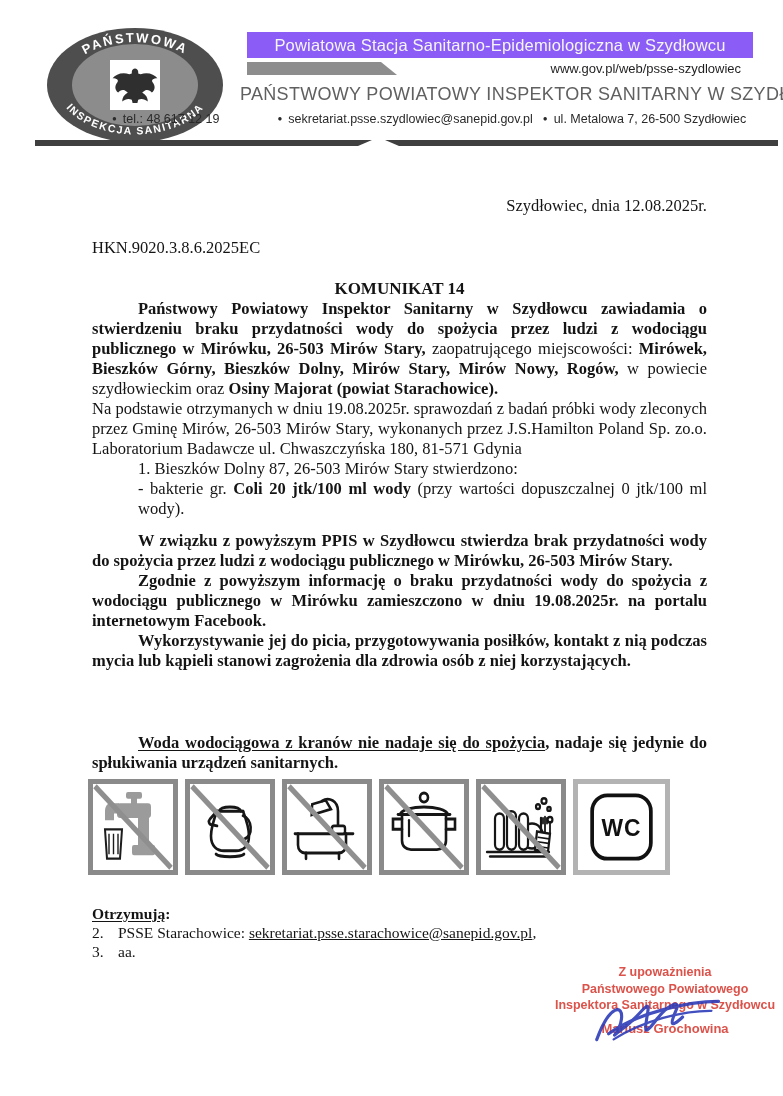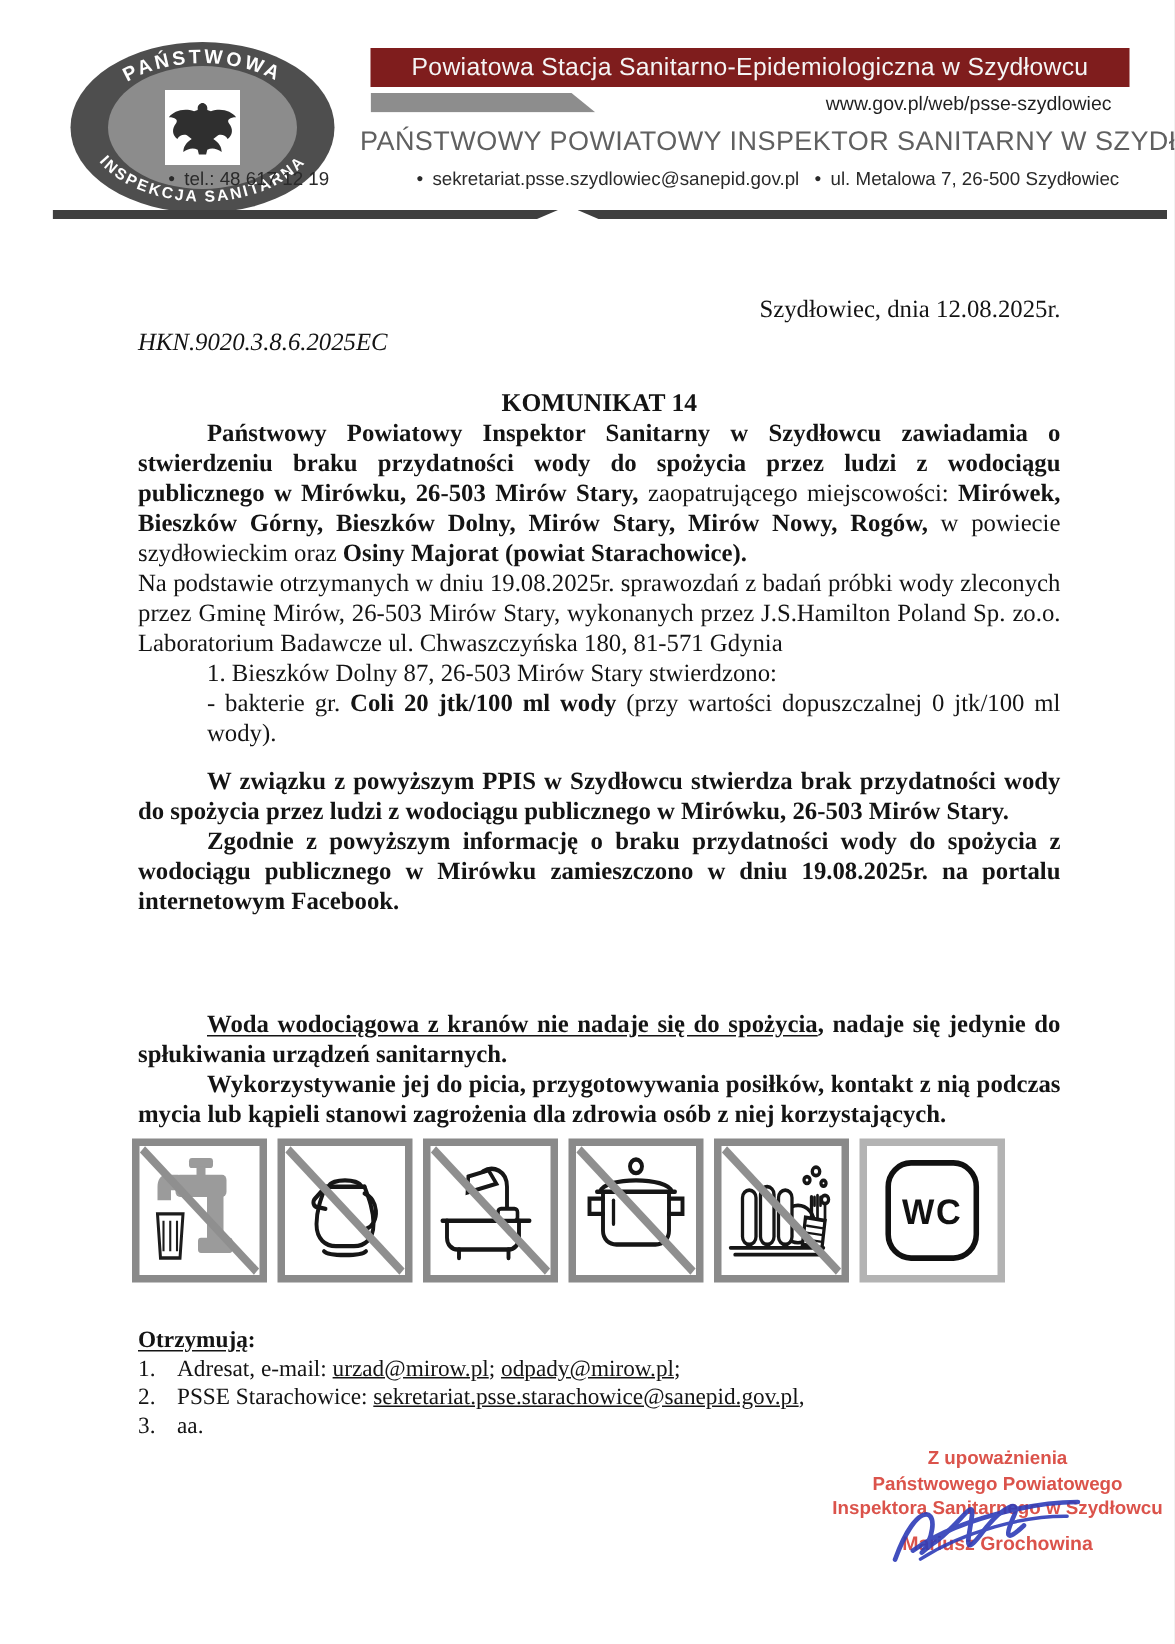--- a/index.html
+++ b/index.html
@@ -1,20 +1,20 @@
 <!DOCTYPE html>
 <html lang="pl"><head>
 <meta charset="utf-8">
 <style>
   html,body{margin:0;padding:0;background:#e8e8e8;}
   .page{position:relative;width:783px;height:1096px;background:#ffffff;overflow:hidden;
         font-family:"Liberation Serif",serif;color:#141414;}
   
   .badge{position:absolute;left:44px;top:26px;width:182px;height:118px;}
-  .bar-title{position:absolute;left:247px;top:32px;width:506px;height:26px;background:#7f1d1d;
+  .bar-title{position:absolute;left:247px;top:32px;width:506px;height:26px;background:#8b5cf6;
              color:#f5f5f5;font-family:"Liberation Sans",sans-serif;font-size:16.5px;
              line-height:26px;text-align:center;letter-spacing:.2px;white-space:nowrap;}
   .bar-accent{position:absolute;left:247px;top:62px;width:150px;height:13px;background:#8d8d8d;
               clip-path:polygon(0 0,calc(100% - 16px) 0,100% 100%,0 100%);}
   .www{position:absolute;left:247px;top:61px;width:494px;text-align:right;
        font-family:"Liberation Sans",sans-serif;font-size:13px;color:#1f1f1f;}
   .subtitle{position:absolute;left:240px;top:84px;width:540px;text-align:center;white-space:nowrap;
             font-family:"Liberation Sans",sans-serif;font-size:18px;color:#606060;letter-spacing:.3px;}
   .contact{position:absolute;left:95px;top:112px;width:690px;display:flex;align-items:baseline;
            font-family:"Liberation Sans",sans-serif;font-size:12.5px;color:#2a2a2a;white-space:nowrap;}
@@ -23,21 +23,21 @@
   .contact .item:nth-child(2){margin-left:58px;}
   .contact .item:nth-child(3){margin-left:10px;}
   .dot{font-size:8px;margin-right:6px;position:relative;top:-2px;color:#2a2a2a;}
   .rule{position:absolute;top:140px;height:6px;background:#3f3f3f;}
   .rule-left{left:35px;width:337px;clip-path:polygon(0 0,100% 0,calc(100% - 14px) 100%,0 100%);}
   .rule-right{left:385px;width:393px;clip-path:polygon(0 0,100% 0,100% 100%,14px 100%);}
   
   .doc{position:absolute;left:92px;top:196px;width:615px;font-size:16.5px;}
   .doc p{margin:0;line-height:20px;text-align:justify;}
   .place-date{text-align:right;line-height:20px;}
-  .refno{margin-top:2px;line-height:20px;font-style:italic;}
+  .refno{margin-top:22px;line-height:20px;}
   .addressee{margin-top:17px;margin-left:425px;font-weight:bold;line-height:20px;}
   .komunikat{margin:21px 0 0 0;text-align:center;font-size:17px;font-weight:bold;line-height:20px;}
   .indent{text-indent:46px;}
   .mt17{margin-top:17px;}
   .mt12{margin-top:12px !important;}
   .mt62{margin-top:62px !important;}
   .listline{padding-left:46px;text-align:right;}
   .bold{font-weight:bold;}
   u{text-underline-offset:2px;}
   
@@ -115,22 +115,22 @@
     <p class="indent mt17"><b>Państwowy Powiatowy Inspektor Sanitarny w Szydłowcu zawiadamia o stwierdzeniu braku przydatności wody do spożycia przez ludzi z wodociągu publicznego w Mirówku, 26-503 Mirów Stary,</b><span> zaopatrującego miejscowości: </span><b>Mirówek, Bieszków Górny, Bieszków Dolny, Mirów Stary, Mirów Nowy, Rogów,</b><span> w powiecie szydłowieckim oraz </span><b>Osiny Majorat (powiat Starachowice).</b></p>
 
     <p>Na podstawie otrzymanych w dniu 19.08.2025r. sprawozdań z badań próbki wody zleconych przez Gminę Mirów, 26-503 Mirów Stary, wykonanych przez J.S.Hamilton Poland Sp. zo.o. Laboratorium Badawcze ul. Chwaszczyńska 180, 81-571 Gdynia</p>
 
     <p class="listline">1. Bieszków Dolny 87, 26-503  Mirów Stary stwierdzono:</p>
     <p class="listline"><span>- bakterie gr. </span><b>Coli 20 jtk/100 ml wody</b><span> (przy wartości dopuszczalnej 0 jtk/100 ml wody).</span></p>
 
     <p class="bold indent mt12">W związku z powyższym PPIS w Szydłowcu stwierdza brak przydatności wody do spożycia przez ludzi z wodociągu publicznego w Mirówku, 26-503 Mirów Stary.</p>
     <p class="bold indent">Zgodnie z powyższym informację o braku przydatności wody do spożycia z wodociągu publicznego w Mirówku zamieszczono w dniu 19.08.2025r. na portalu internetowym Facebook.</p>
 
+    <p class="bold indent">Wykorzystywanie jej do picia, przygotowywania posiłków, kontakt z nią podczas mycia lub kąpieli stanowi zagrożenia dla zdrowia osób z niej korzystających.</p>
     <p class="bold indent mt62"><u>Woda wodociągowa z kranów nie nadaje się do spożycia</u><span>, nadaje się jedynie do spłukiwania urządzeń sanitarnych.</span></p>
-    <p class="bold indent">Wykorzystywanie jej do picia, przygotowywania posiłków, kontakt z nią podczas mycia lub kąpieli stanowi zagrożenia dla zdrowia osób z niej korzystających.</p>
 
     <div class="pictos">
 
       <div class="picto">
         <svg viewBox="0 0 80 76" preserveAspectRatio="none">
           <g fill="#9b9b9b">
             <rect x="33" y="7" width="16" height="6" rx="2"></rect>
             <rect x="38" y="12" width="6" height="6"></rect>
             <rect x="24" y="17" width="34" height="13" rx="3"></rect>
             <path d="M26,17 h-8 c-4,0 -6,3 -6,7 v8 h9 v-6 h5 z"></path>
@@ -218,21 +218,20 @@
       <div class="picto wc">
         <svg viewBox="0 0 80 76" preserveAspectRatio="none">
           <rect x="13" y="10" width="54" height="56" rx="14" fill="#ffffff" stroke="#111111" stroke-width="3.4"></rect>
           <text x="40" y="46" text-anchor="middle" font-family="Liberation Sans, sans-serif" font-size="21" font-weight="bold" letter-spacing="1" fill="#111111">WC</text>
         </svg>
       </div>
     </div>
 
     <div class="recipients">
       <div class="recip-head"><u>Otrzymują</u><span>:</span></div>
-      <div class="recip-row"><span class="num">1.</span><span>Adresat, e-mail: </span><span class="ul">urzad@mirow.pl</span><span>; </span><span class="ul">odpady@mirow.pl</span><span>;</span></div>
       <div class="recip-row"><span class="num">2.</span><span>PSSE Starachowice: </span><span class="ul">sekretariat.psse.starachowice@sanepid.gov.pl</span><span>,</span></div>
       <div class="recip-row"><span class="num">3.</span><span>aa.</span></div>
     </div>
   </main>
 
   <div class="stamp">
     <div>Z upoważnienia</div>
     <div>Państwowego Powiatowego</div>
     <div>Inspektora Sanitarnego w Szydłowcu</div>
     <div class="name">Mariusz Grochowina</div>

